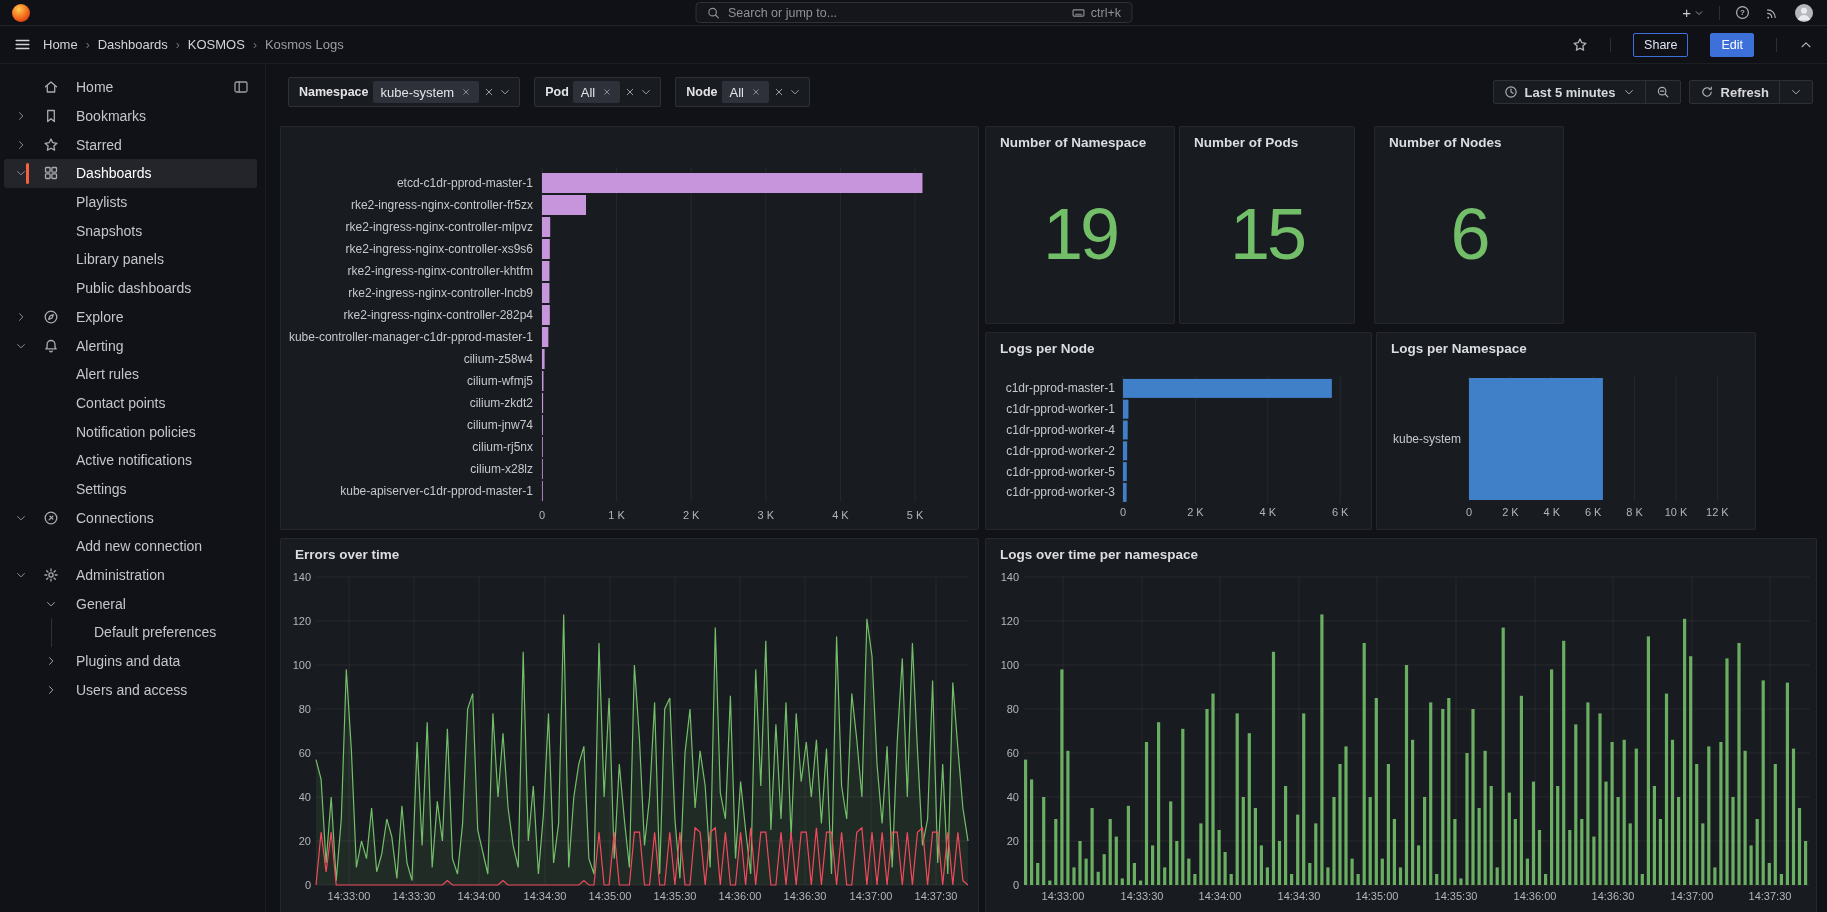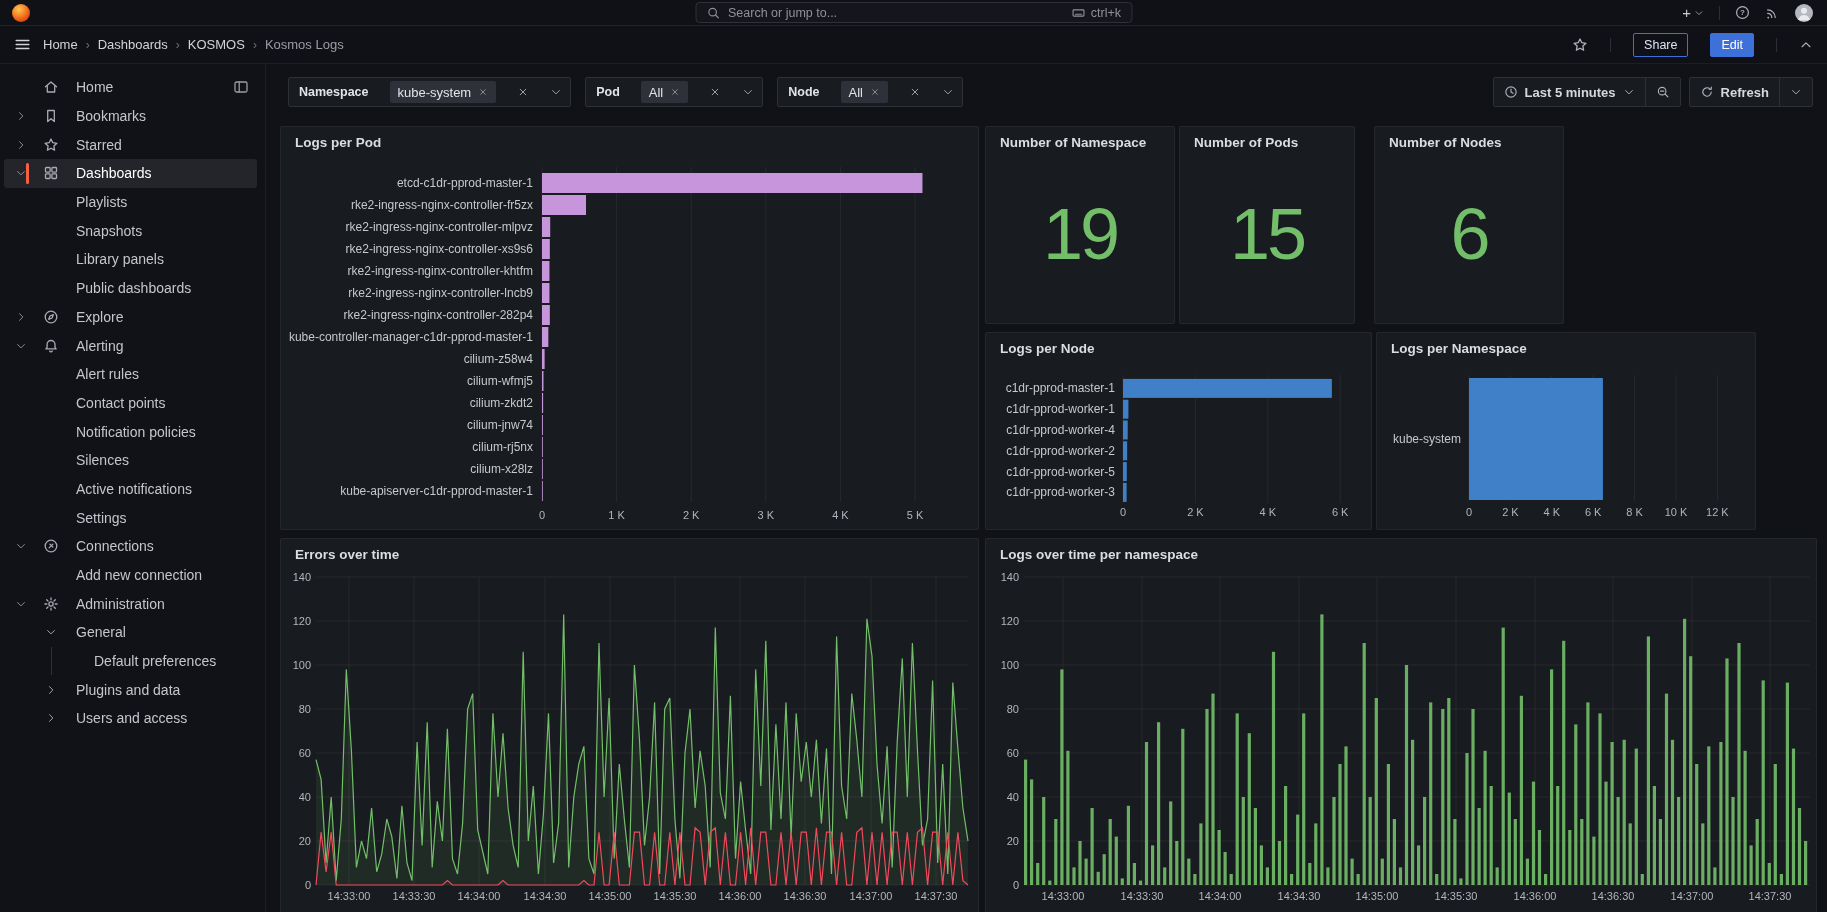--- a/index.html
+++ b/index.html
@@ -44,27 +44,27 @@
   .sl-icon{width:38px;display:flex;justify-content:center;color:#a8abb2}
   .vline{width:1px;height:28.7px;background:#2e3036}
   .indent{width:18px}
   .slabel{margin-left:6px;white-space:nowrap}
   .dock{margin-left:auto;color:#9a9da3;display:flex}
   
   .content{flex:1;position:relative;overflow:hidden;background:#111217}
   .filterbar{position:absolute;left:22px;right:14px;top:13px;height:30px;display:flex;
              align-items:center;gap:14px}
   .filter{display:flex;align-items:center;height:30px;border:1px solid #2e3036;border-radius:2px;
-          background:#181b1f;padding:0 8px 0 10px;gap:21px;font-size:13px}
+          background:#181b1f;padding:0 8px 0 10px;gap:4px;font-size:13px}
   .f-label{color:#e3e4e8;font-weight:700;font-size:12.5px}
   .f-chip{display:flex;align-items:center;gap:7px;background:#2e313a;border-radius:2px;height:22px;
           padding:0 8px;color:#e3e4e8;cursor:pointer}
   .f-x{color:#9da0a8;display:flex;cursor:pointer}
   .tp-wrap{margin-left:auto;display:flex;gap:8px}
-  .tpg{display:flex;height:30px;border:1px solid #2e3036;border-radius:2px;background:#181b1f;overflow:hidden}
+  .tpg{display:flex;height:24px;border:1px solid #2e3036;border-radius:2px;background:#181b1f;overflow:hidden}
   .tpseg{display:flex;align-items:center;gap:7px;padding:0 10px;font-size:13px;color:#d7d8dc;
          border:none;background:transparent;cursor:pointer;font-family:"Liberation Sans",sans-serif;font-weight:700}
   .tpseg.thin{font-weight:400}
   .tpseg + .tpseg{border-left:1px solid #2e3036}
   .tpseg .ic{color:#aeb1b8}
   
   .panel{position:absolute;background:#181b1f;border:1px solid rgba(204,204,220,0.07);
          border-radius:2px;overflow:hidden}
   .ptitle{position:absolute;left:0;top:0;right:0;height:30px;display:flex;align-items:center;
           padding:0 14px;font-size:13.5px;font-weight:700;color:#dcdde1;cursor:pointer;z-index:2}
@@ -283,25 +283,20 @@
         <span class="slabel">Contact points</span>
       </div>
       <div class="srow">
         <span class="sl-chev"></span>
         <span class="sl-icon"></span>
         <span class="slabel">Notification policies</span>
       </div>
       <div class="srow">
         <span class="sl-chev"></span>
         <span class="sl-icon"></span>
-        <span class="slabel">Silences</span>
-      </div>
-      <div class="srow">
-        <span class="sl-chev"></span>
-        <span class="sl-icon"></span>
         <span class="slabel">Active notifications</span>
       </div>
       <div class="srow">
         <span class="sl-chev"></span>
         <span class="sl-icon"></span>
         <span class="slabel">Settings</span>
       </div>
       <div class="srow">
         <span class="sl-chev">
           <svg viewBox="0 0 16 16" width="12" height="12" fill="none" stroke="currentColor" stroke-width="1.3" stroke-linecap="round" stroke-linejoin="round" class="ic">
@@ -477,21 +472,20 @@
                 <svg viewBox="0 0 16 16" width="12" height="12" fill="none" stroke="currentColor" stroke-width="1.3" stroke-linecap="round" stroke-linejoin="round" class="ic">
                   <path d="M3.5 6 8 10.5 12.5 6"></path>
                 </svg>
               </span>
           </button>
         </div>
       </div>
     </div>
     <div id="dashboard">
         <div class="panel" style="left: 14px; top: 62px; width: 699px; height: 404px;">
-          <div class="ptitle">Logs per Pod</div>
           <svg width="699" height="404" viewBox="0 0 699 404">
             <line x1="261" y1="40" x2="261" y2="375" stroke="rgba(204,204,220,0.08)"></line>
             <text x="261" y="392" text-anchor="middle" fill="#b2b5bb" font-size="11" font-family="Liberation Sans, sans-serif">0</text>
             <line x1="335.6" y1="40" x2="335.6" y2="375" stroke="rgba(204,204,220,0.08)"></line>
             <text x="335.6" y="392" text-anchor="middle" fill="#b2b5bb" font-size="11" font-family="Liberation Sans, sans-serif">1 K</text>
             <line x1="410.2" y1="40" x2="410.2" y2="375" stroke="rgba(204,204,220,0.08)"></line>
             <text x="410.2" y="392" text-anchor="middle" fill="#b2b5bb" font-size="11" font-family="Liberation Sans, sans-serif">2 K</text>
             <line x1="484.79999999999995" y1="40" x2="484.79999999999995" y2="375" stroke="rgba(204,204,220,0.08)"></line>
             <text x="484.79999999999995" y="392" text-anchor="middle" fill="#b2b5bb" font-size="11" font-family="Liberation Sans, sans-serif">3 K</text>
             <line x1="559.4" y1="40" x2="559.4" y2="375" stroke="rgba(204,204,220,0.08)"></line>

